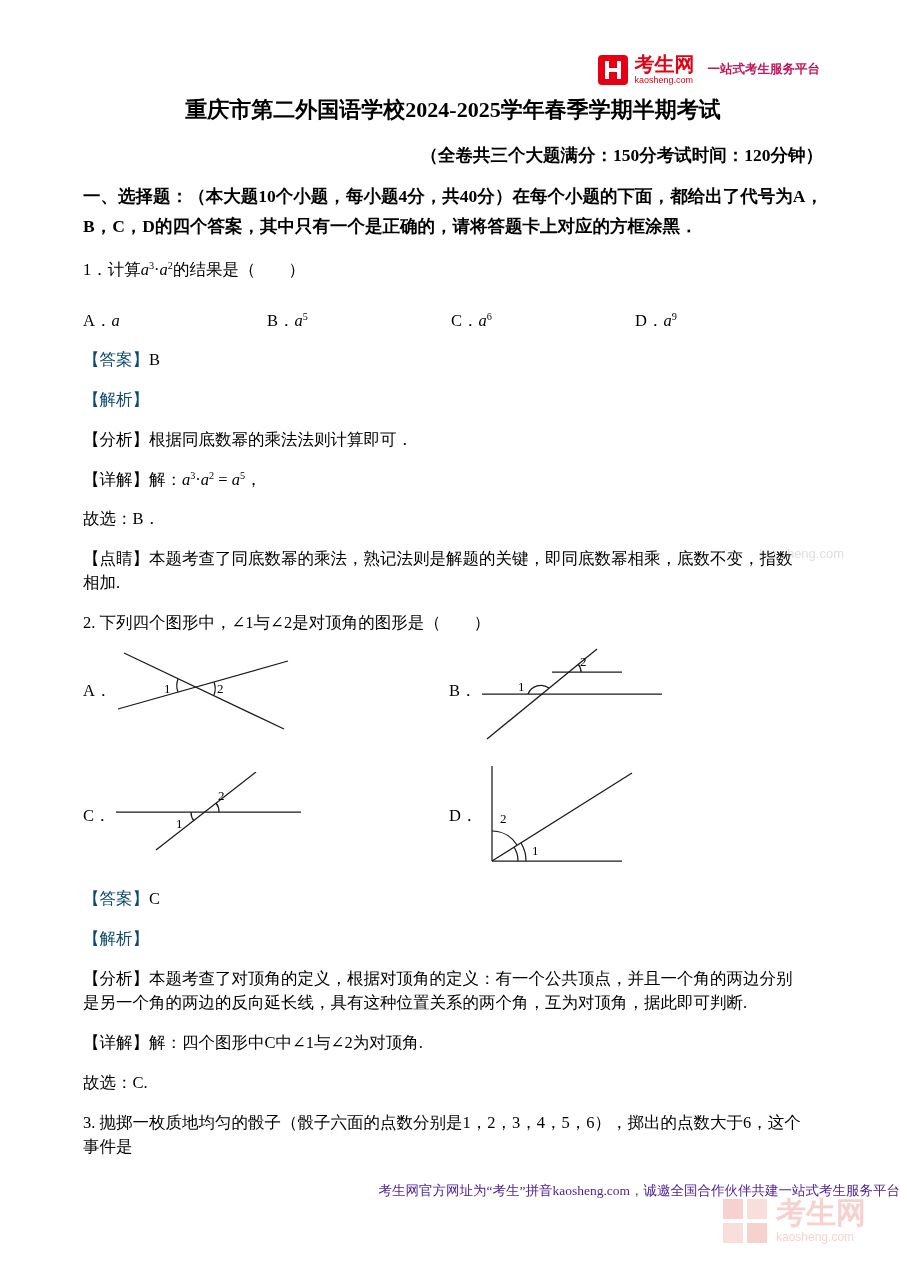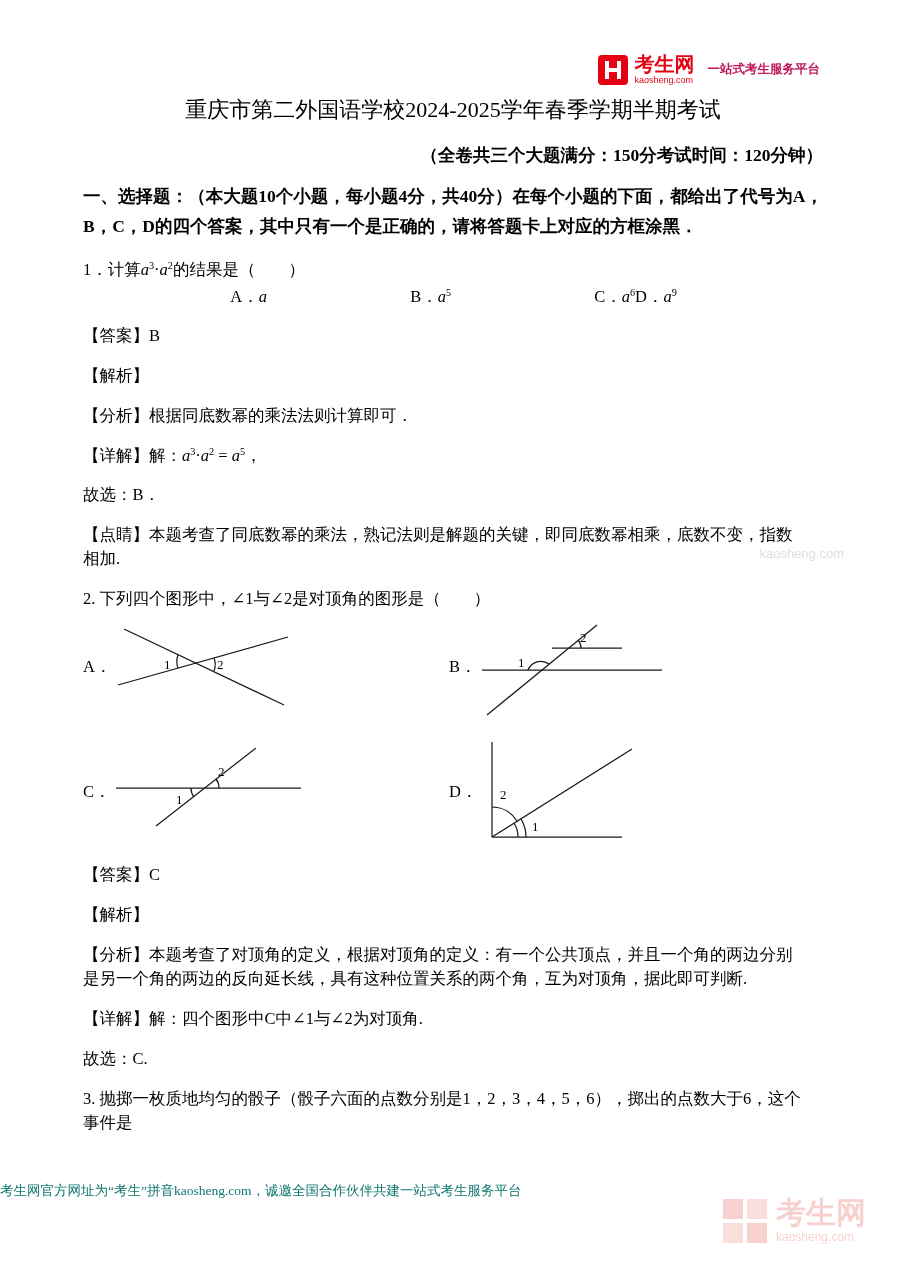--- a/index.html
+++ b/index.html
@@ -6,39 +6,39 @@
   .page{position:relative;width:900px;height:1244px;background:#fff;overflow:hidden;
         font-family:"Liberation Serif","DejaVu Serif",serif;color:#000;}
   
   .logo{position:absolute;top:54px;right:80px;display:flex;align-items:center;gap:7px;}
   .logo-col{display:flex;flex-direction:column;line-height:1;}
   .logo-name{color:#e50113;font-size:20px;font-weight:bold;font-family:"Liberation Sans",sans-serif;}
   .logo-domain{color:#e50113;font-size:9px;margin-top:2px;font-family:"Liberation Sans",sans-serif;}
   .logo-tagline{color:#be185d;font-size:12.5px;font-weight:bold;margin-left:6px;font-family:"Liberation Sans",sans-serif;}
   
   .content{position:absolute;left:83px;top:96px;width:740px;}
-  .title{font-size:22px;font-weight:normal;text-align:center;margin:0;line-height:1.3;}
+  .title{font-size:22px;font-weight:bold;text-align:center;margin:0;line-height:1.3;}
   .subtitle{font-size:21px;font-weight:bold;text-align:center;margin:22px 0 0 0;line-height:1.3;}
   .meta{font-size:17.5px;font-weight:bold;text-align:right;margin:18px 0 0 0;}
   .sec-head{font-size:17.5px;font-weight:bold;line-height:1.75;margin:14px 0 0 0;text-align:justify;}
   .line{font-size:16.5px;line-height:1.45;margin:16px 16px 0 0;}
-  .blue{color:#000000;}
+  .blue{color:#0c4a6e;}
   i.mi{font-style:italic;}
   sup{font-size:0.62em;}
-  .options{display:flex;margin-top:4px;font-size:16.5px;text-align:right;}
+  .options{display:flex;margin-top:28px;font-size:16.5px;}
   .opt{width:184px;}
   .opt:last-child{width:auto;}
   .figures{display:grid;grid-template-columns:366px 1fr;row-gap:20px;margin-top:6px;}
   .fig{display:flex;align-items:center;gap:5px;font-size:16.5px;}
   .fig svg{display:block;}
   .fig line,.fig path{stroke:#1a1a1a;stroke-width:1.25;fill:none;}
   .fig text{font-size:13px;font-family:"Liberation Serif",serif;fill:#000;}
   
-  .footer{position:absolute;left:0;top:1182px;width:100%;text-align:left;
-          font-size:13.5px;color:#0f766e;}
+  .footer{position:absolute;left:0;top:1182px;width:100%;text-align:right;
+          font-size:13.5px;color:#4c1d95;}
   
   .mwm{position:absolute;right:56px;top:546px;color:#dedede;font-size:13px;
        font-family:"Liberation Sans",sans-serif;}
   .bwm{position:absolute;right:34px;top:1198px;display:flex;align-items:center;gap:9px;opacity:0.6;}
   .bwm-col{display:flex;flex-direction:column;line-height:1;}
   .bwm-name{color:#f2b4ae;font-size:30px;font-weight:bold;font-family:"Liberation Sans",sans-serif;}
   .bwm-domain{color:#f2b4ae;font-size:12px;margin-top:3px;font-family:"Liberation Sans",sans-serif;}
 </style>
 </head>
 <body>

